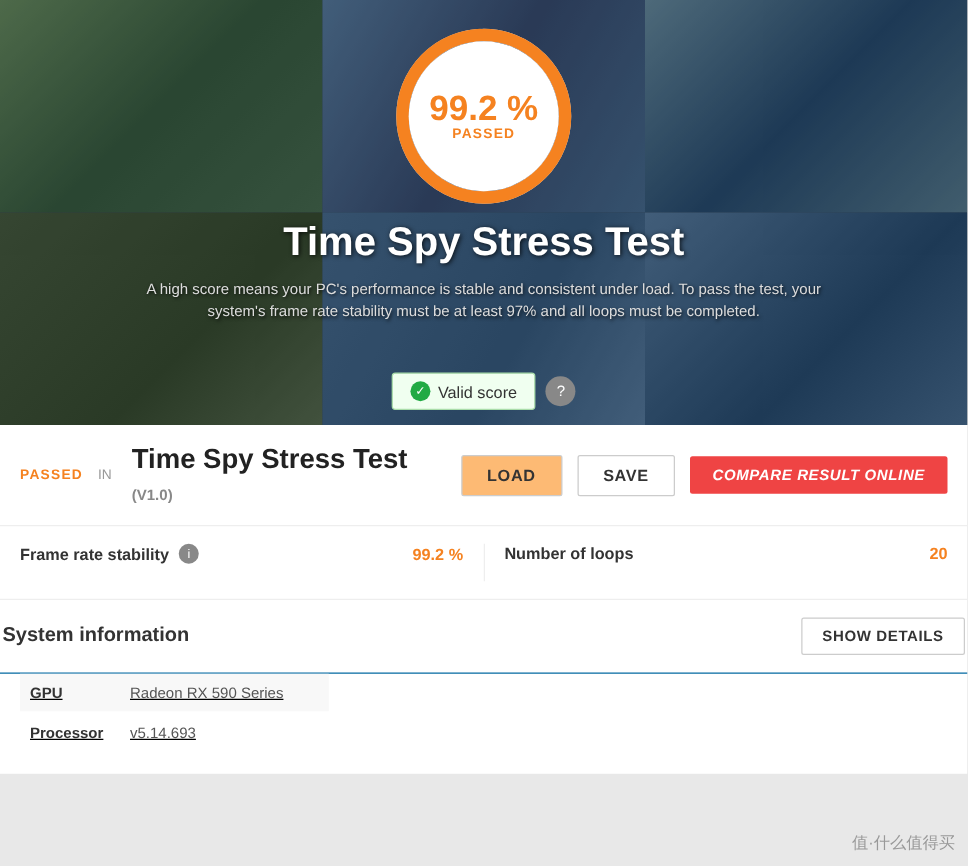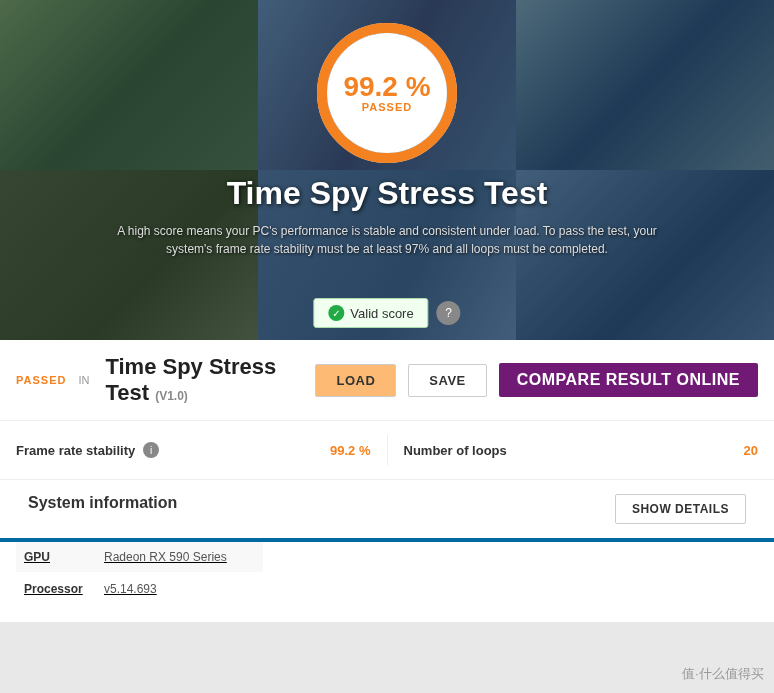--- a/index.html
+++ b/index.html
@@ -236,35 +236,36 @@
       color: #333;
       font-size: 13px;
       font-weight: bold;
       cursor: pointer;
       border-radius: 2px;
       letter-spacing: 0.5px;
     }
 
     .btn-compare {
       padding: 8px 18px;
-      background: #701a75;
+      background: #ef4444;
       border: none;
       color: white;
-      font-size: 16px;
+      font-size: 12px;
       font-weight: bold;
       cursor: pointer;
       border-radius: 2px;
       letter-spacing: 0.5px;
       white-space: nowrap;
+      font-style: italic;
     }
 
     
     .stats-row {
       display: flex;
-      align-items: center;
+      align-items: flex-start;
       padding: 14px 16px;
       border-bottom: 1px solid #eee;
       gap: 0;
     }
 
     .stat-item {
       flex: 1;
       display: flex;
       align-items: center;
       gap: 8px;
@@ -299,24 +300,24 @@
     .stat-value {
       color: #f58220;
       font-size: 13px;
       font-weight: bold;
       margin-left: auto;
     }
 
     
     .system-info-header {
       display: flex;
-      align-items: flex-start;
+      align-items: center;
       justify-content: space-between;
-      padding: 14px 28px;
-      border-bottom: 4px solid #0369a1;
+      padding: 14px 2px;
+      border-bottom: 1px solid #0369a1;
     }
 
     .system-info-title {
       font-size: 16px;
       font-weight: bold;
       color: #333;
     }
 
     .btn-show-details {
       padding: 7px 16px;

